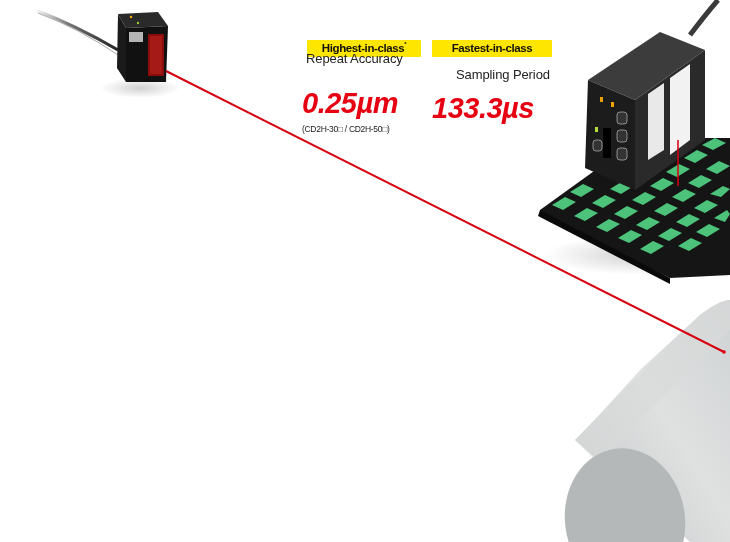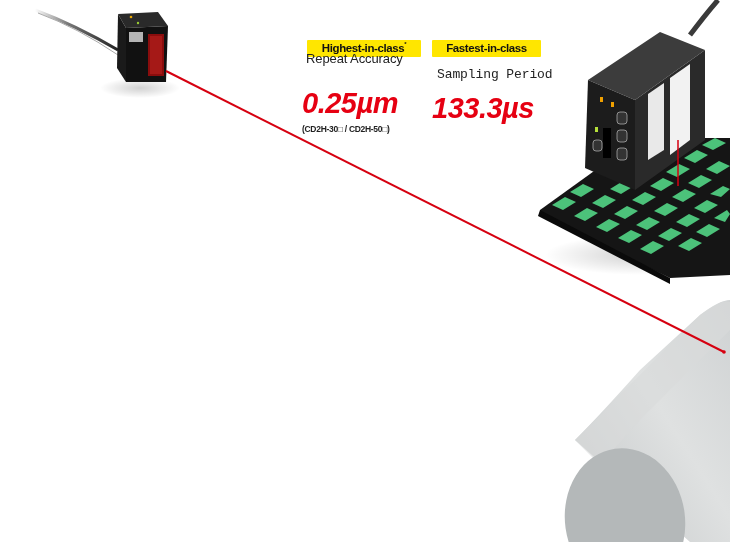--- a/index.html
+++ b/index.html
@@ -104,23 +104,23 @@
     <rect x="600" y="97" width="3" height="5" fill="#f0a000"></rect>
     <rect x="611" y="102" width="3" height="5" fill="#f0a000"></rect>
     <rect x="595" y="127" width="3" height="5" fill="#b5e03a"></rect>
     <line x1="678" y1="140" x2="678" y2="186" stroke="#d60010" stroke-width="1.5"></line>
   </g>
 </svg>
 
 <div class="badge" style="left:307px; top:40px; width:114px;">
   <span>Highest-in-class</span><sup>*</sup>
 </div>
-<div class="badge" style="left:432px; top:40px; width:109px;">
+<div class="badge" style="left:432px; top:40px; width:120px;">
   <span>Fastest-in-class</span>
 </div>
 
 <div class="label" style="left:306px; top:51px;">Repeat Accuracy</div>
-<div class="label" style="left:437px; top:67px;font-family:Liberation Mono, monospace;">Sampling Period</div>
+<div class="label" style="left:456px; top:67px;">Sampling Period</div>
 
 <div class="value" style="left:302px; top:88px;">0.25µm</div>
 <div class="value" style="left:432px; top:93px;">133.3µs</div>
 
-<div class="note" style="left:302px; top:124px;font-weight:bold;">(CD2H-30□ / CD2H-50□)</div>
+<div class="note" style="left:302px; top:124px;">(CD2H-30□ / CD2H-50□)</div>
 
 </body></html>

